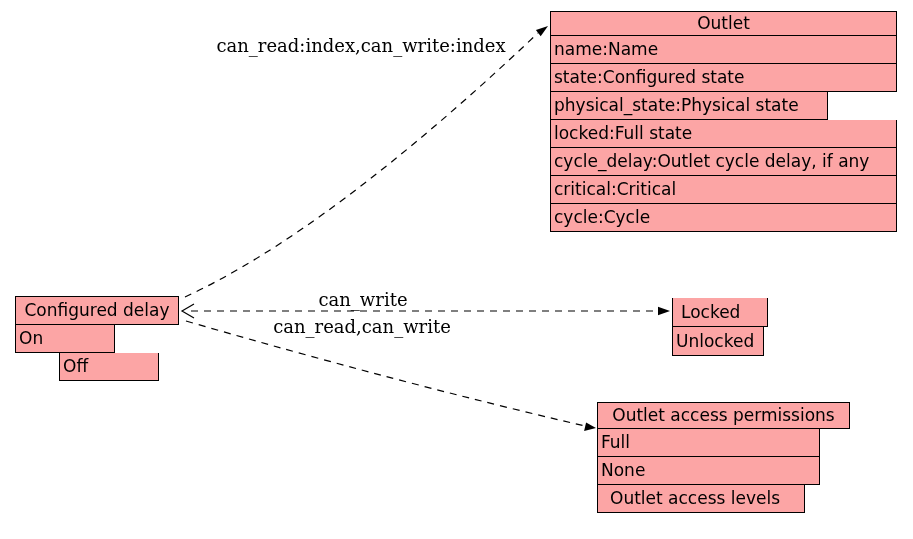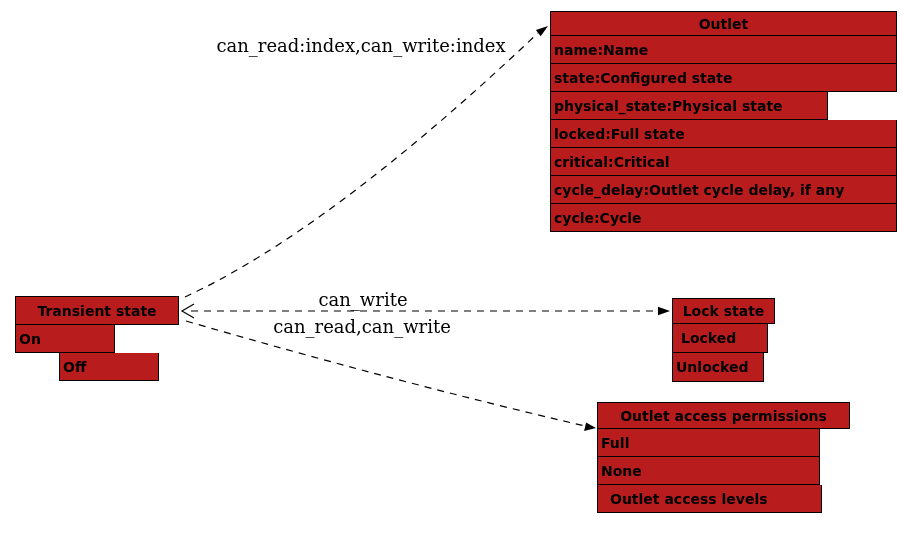--- a/index.html
+++ b/index.html
@@ -10,27 +10,26 @@
     background: #ffffff;
     font-family: "DejaVu Sans", sans-serif;
     color: #000000;
     overflow: hidden;
   }
   .edges-layer { position: absolute; left: 0; top: 0; }
   .tbl { position: absolute; }
   .cell {
     box-sizing: border-box;
     border: 1px solid #000000;
-    background: #b91c1c;
+    background: #fca5a5;
     display: flex;
     align-items: center;
-    font-size: 14px;
+    font-size: 17px;
     line-height: 1;
     white-space: nowrap;
-    font-weight: bold;
   }
   .hdr { justify-content: center; padding: 0 2px; }
   .row { border-top: 0; justify-content: flex-start; padding-left: 3px; }
   .edge-line {
     fill: none;
     stroke: #000000;
     stroke-width: 1.2;
     stroke-dasharray: 7 6;
   }
   .arrowhead { fill: #000000; stroke: none; }
@@ -68,37 +67,36 @@
       <text class="edge-label" x="362" y="333">can_read,can_write</text>
     </g>
   </svg>
 
   <div class="tbl" style="left:550px; top:11px;">
     <div class="cell hdr" style="width:347px; height:25px;">Outlet</div>
     <div class="cell row" style="width:347px; height:28px;">name:Name</div>
     <div class="cell row" style="width:347px; height:28px;">state:Configured state</div>
     <div class="cell row" style="width:278px; height:28px;">physical_state:Physical state</div>
     <div class="cell row" style="width:347px; height:28px;">locked:Full state</div>
+    <div class="cell row" style="width:347px; height:28px;">cycle_delay:Outlet cycle delay, if any</div>
     <div class="cell row" style="width:347px; height:28px;">critical:Critical</div>
-    <div class="cell row" style="width:347px; height:28px;">cycle_delay:Outlet cycle delay, if any</div>
     <div class="cell row" style="width:347px; height:28px;">cycle:Cycle</div>
   </div>
 
   <div class="tbl" style="left:15px; top:296px;">
-    <div class="cell hdr" style="width:164px; height:29px;">Transient state</div>
+    <div class="cell hdr" style="width:164px; height:29px;">Configured delay</div>
     <div class="cell row" style="width:100px; height:28px;">On</div>
     <div class="cell row" style="width:100px; height:28px;margin-left:44px;">Off</div>
   </div>
 
   <div class="tbl" style="left:672px; top:298px;">
-    <div class="cell hdr" style="width:103px; height:26px;">Lock state</div>
     <div class="cell row" style="width:96px; height:29px;padding-left:8px;">Locked</div>
     <div class="cell row" style="width:92px; height:29px;">Unlocked</div>
   </div>
 
   <div class="tbl" style="left:597px; top:402px;">
     <div class="cell hdr" style="width:253px; height:27px;">Outlet access permissions</div>
     <div class="cell row" style="width:223px; height:28px;">Full</div>
     <div class="cell row" style="width:223px; height:28px;">None</div>
-    <div class="cell row" style="width:225px; height:28px;padding-left:12px;">Outlet access levels</div>
+    <div class="cell row" style="width:208px; height:28px;padding-left:12px;">Outlet access levels</div>
   </div>
 
 </div>
 
 </body></html>

